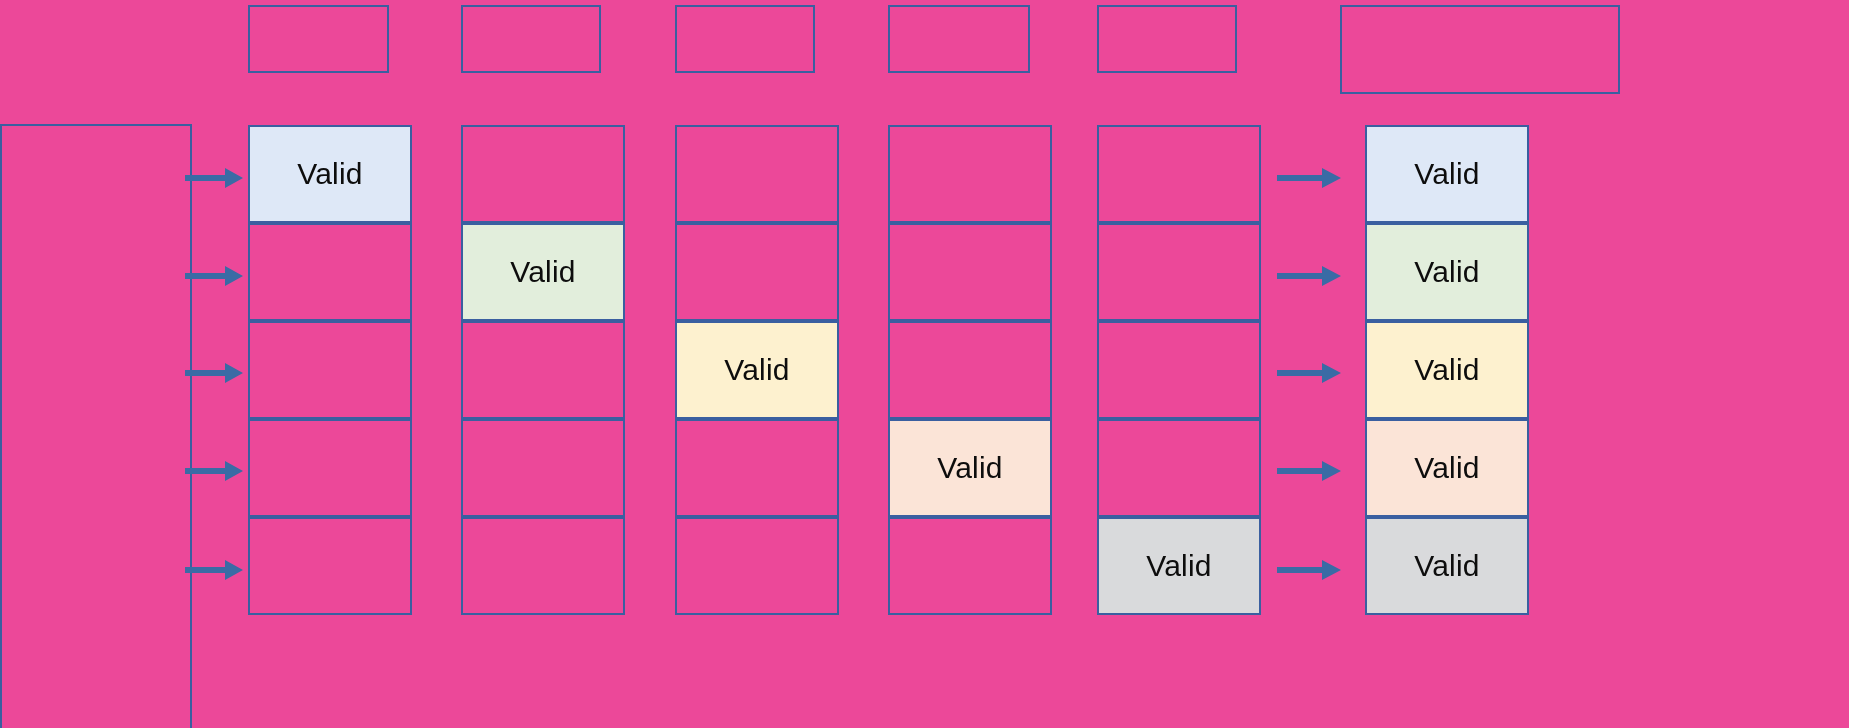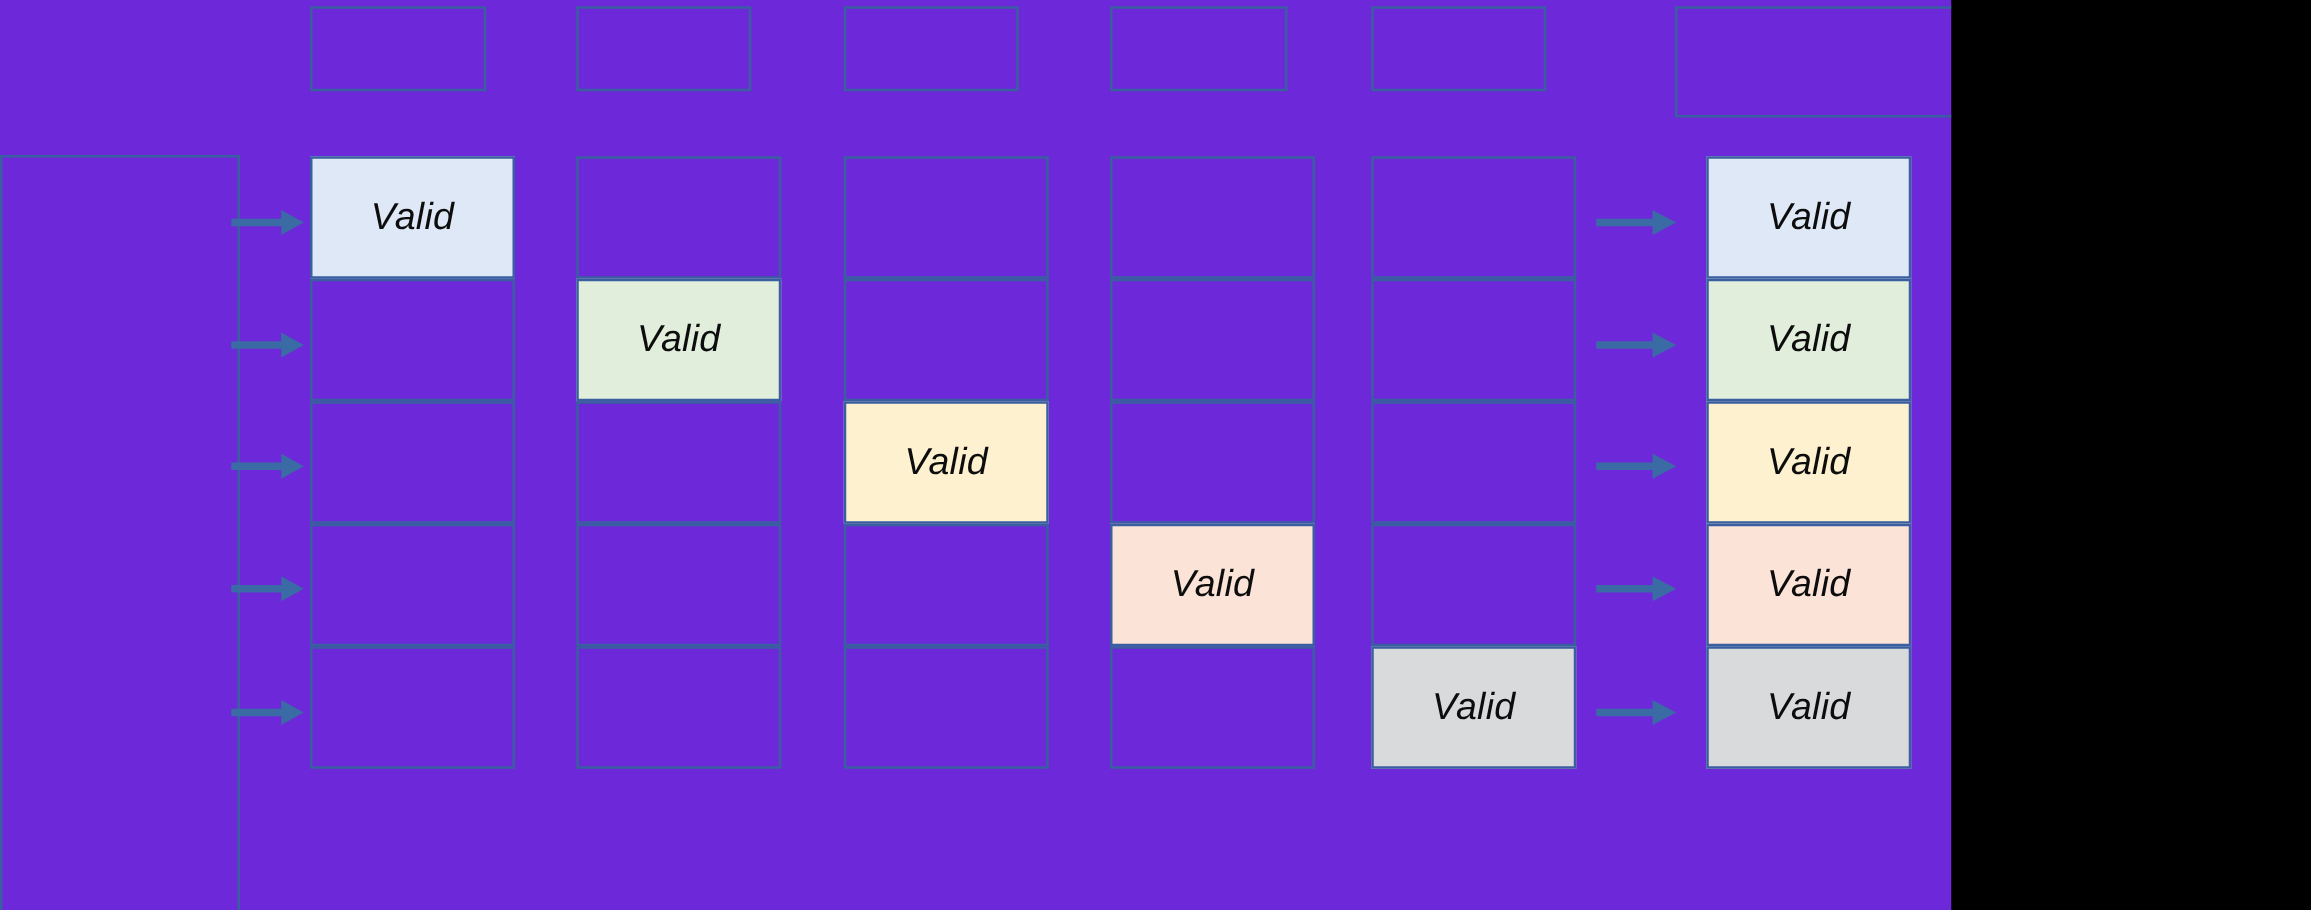--- a/index.html
+++ b/index.html
@@ -5,25 +5,24 @@
   html, body {
     margin: 0;
     padding: 0;
     background: #000000;
   }
   body {
     font-family: "Liberation Sans", sans-serif;
   }
   #canvas {
     position: relative;
-    width: 1561px;
+    width: 1849px;
     height: 728px;
-    background: #6d28d9;
+    background: #ec4899;
     overflow: hidden;
-    font-style: italic;
   }
   .box {
     position: absolute;
     box-sizing: border-box;
     border: 2px solid #3A5FA0;
     background: transparent;
   }
   .header-box {
     position: absolute;
     box-sizing: border-box;

